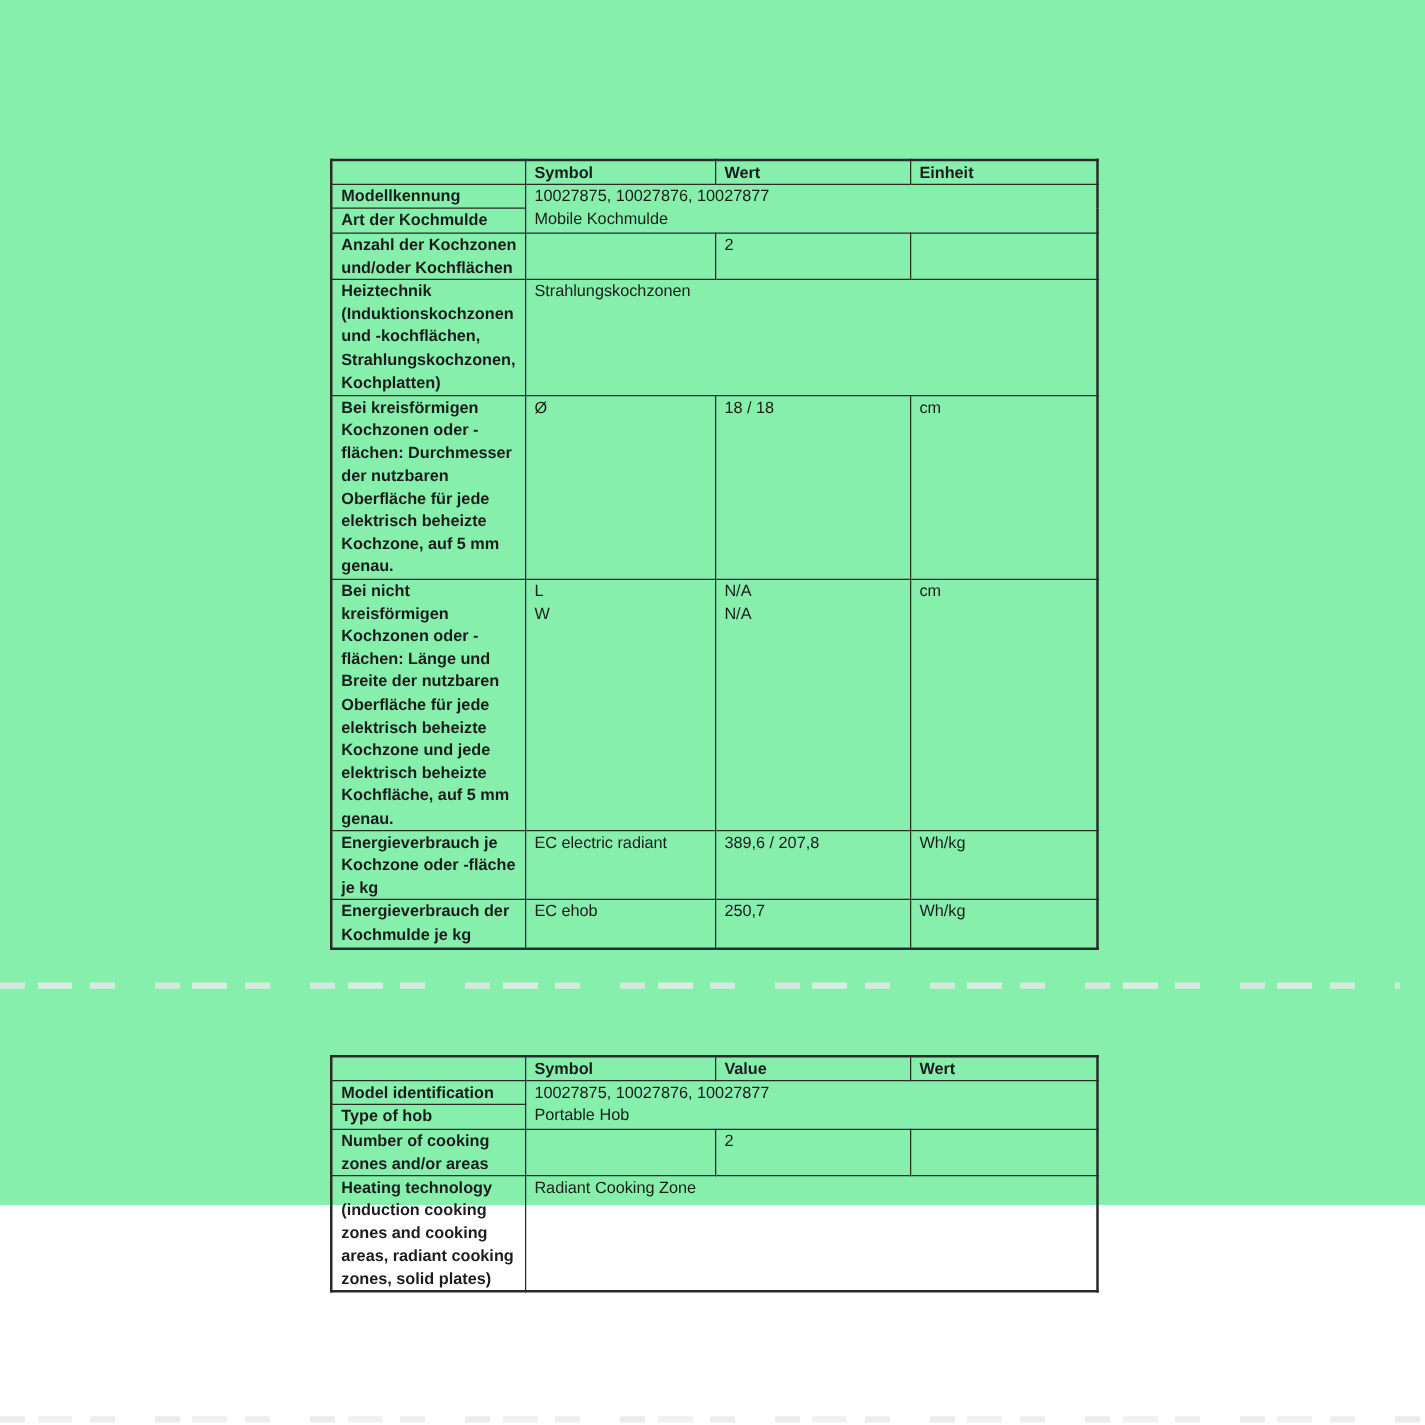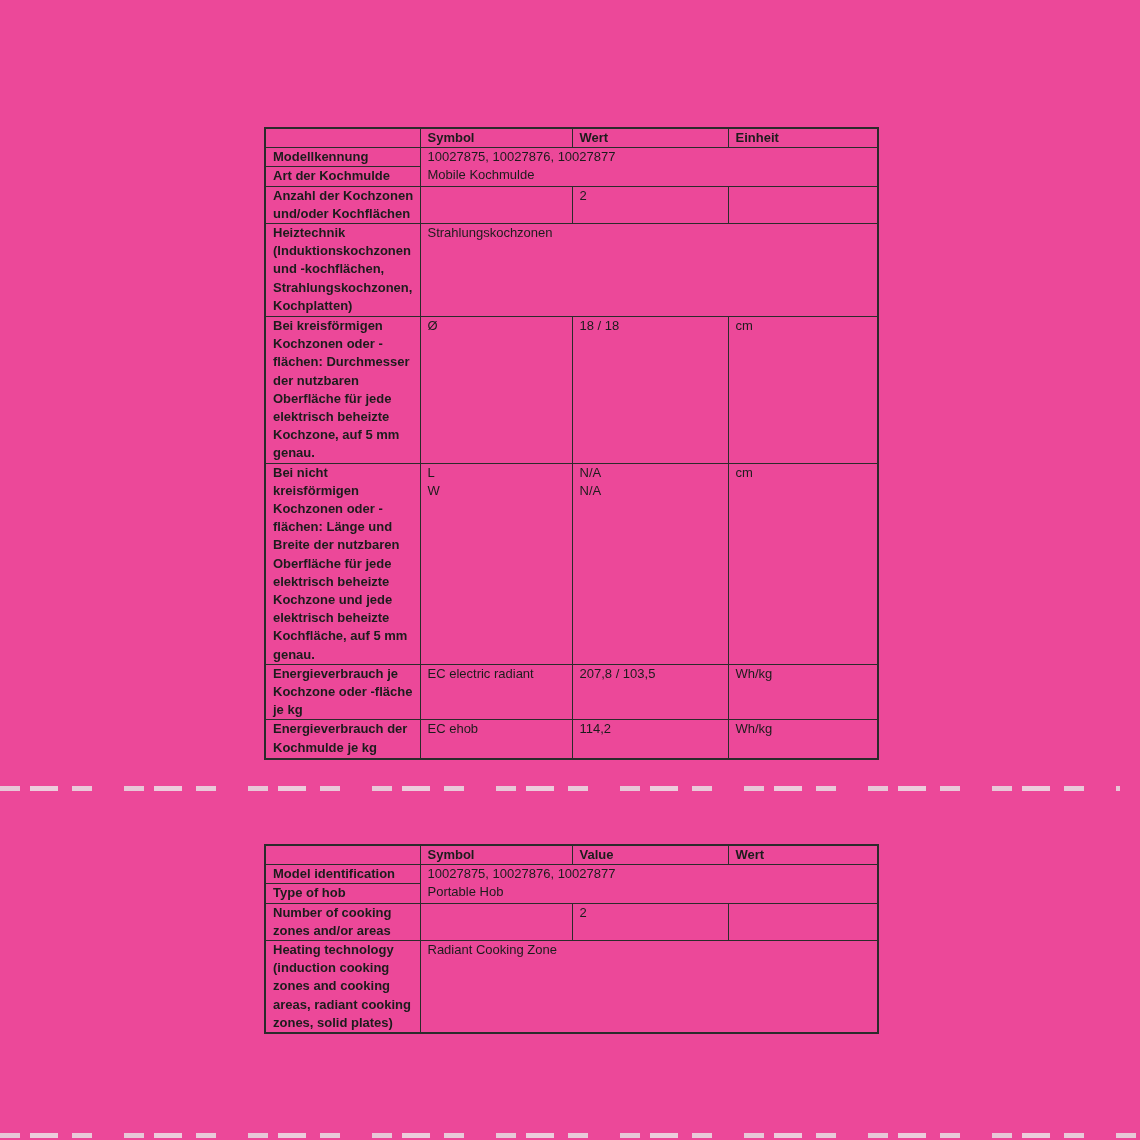--- a/index.html
+++ b/index.html
@@ -8,22 +8,22 @@
     background: #ffffff;
     width: 1140px;
     height: 1140px;
     font-family: "Liberation Sans", "DejaVu Sans", sans-serif;
     color: #1c1c1c;
     overflow: hidden;
   }
   .page {
     position: relative;
     width: 1140px;
-    height: 1140px;
-    background: #ec4899;
+    height: 964px;
+    background: #86efac;
   }
   table.spec {
     position: absolute;
     left: 264px;
     width: 613px;
     border-collapse: collapse;
     table-layout: fixed;
     border: 2px solid #2b2b2b;
     font-size: 13px;
     line-height: 18.2px;
@@ -121,27 +121,27 @@
       <td class="lbl">Bei nicht kreisförmigen Kochzonen oder -flächen: Länge und Breite der nutzbaren Oberfläche für jede elektrisch beheizte Kochzone und jede elektrisch beheizte Kochfläche, auf 5 mm genau.</td>
       <td class="preline">L
 W</td>
       <td class="preline">N/A
 N/A</td>
       <td>cm</td>
     </tr>
     <tr class="h55">
       <td class="lbl">Energieverbrauch je Kochzone oder -fläche je kg</td>
       <td>EC electric radiant</td>
-      <td>207,8 / 103,5</td>
+      <td>389,6 / 207,8</td>
       <td>Wh/kg</td>
     </tr>
     <tr class="h39">
       <td class="lbl">Energieverbrauch der Kochmulde je kg</td>
       <td>EC ehob</td>
-      <td>114,2</td>
+      <td>250,7</td>
       <td>Wh/kg</td>
     </tr>
   </tbody>
     </table>
 
   <div class="artifact-strip strip-mid"></div>
 
   <table class="spec en">
     <colgroup>
         <col class="c1">

